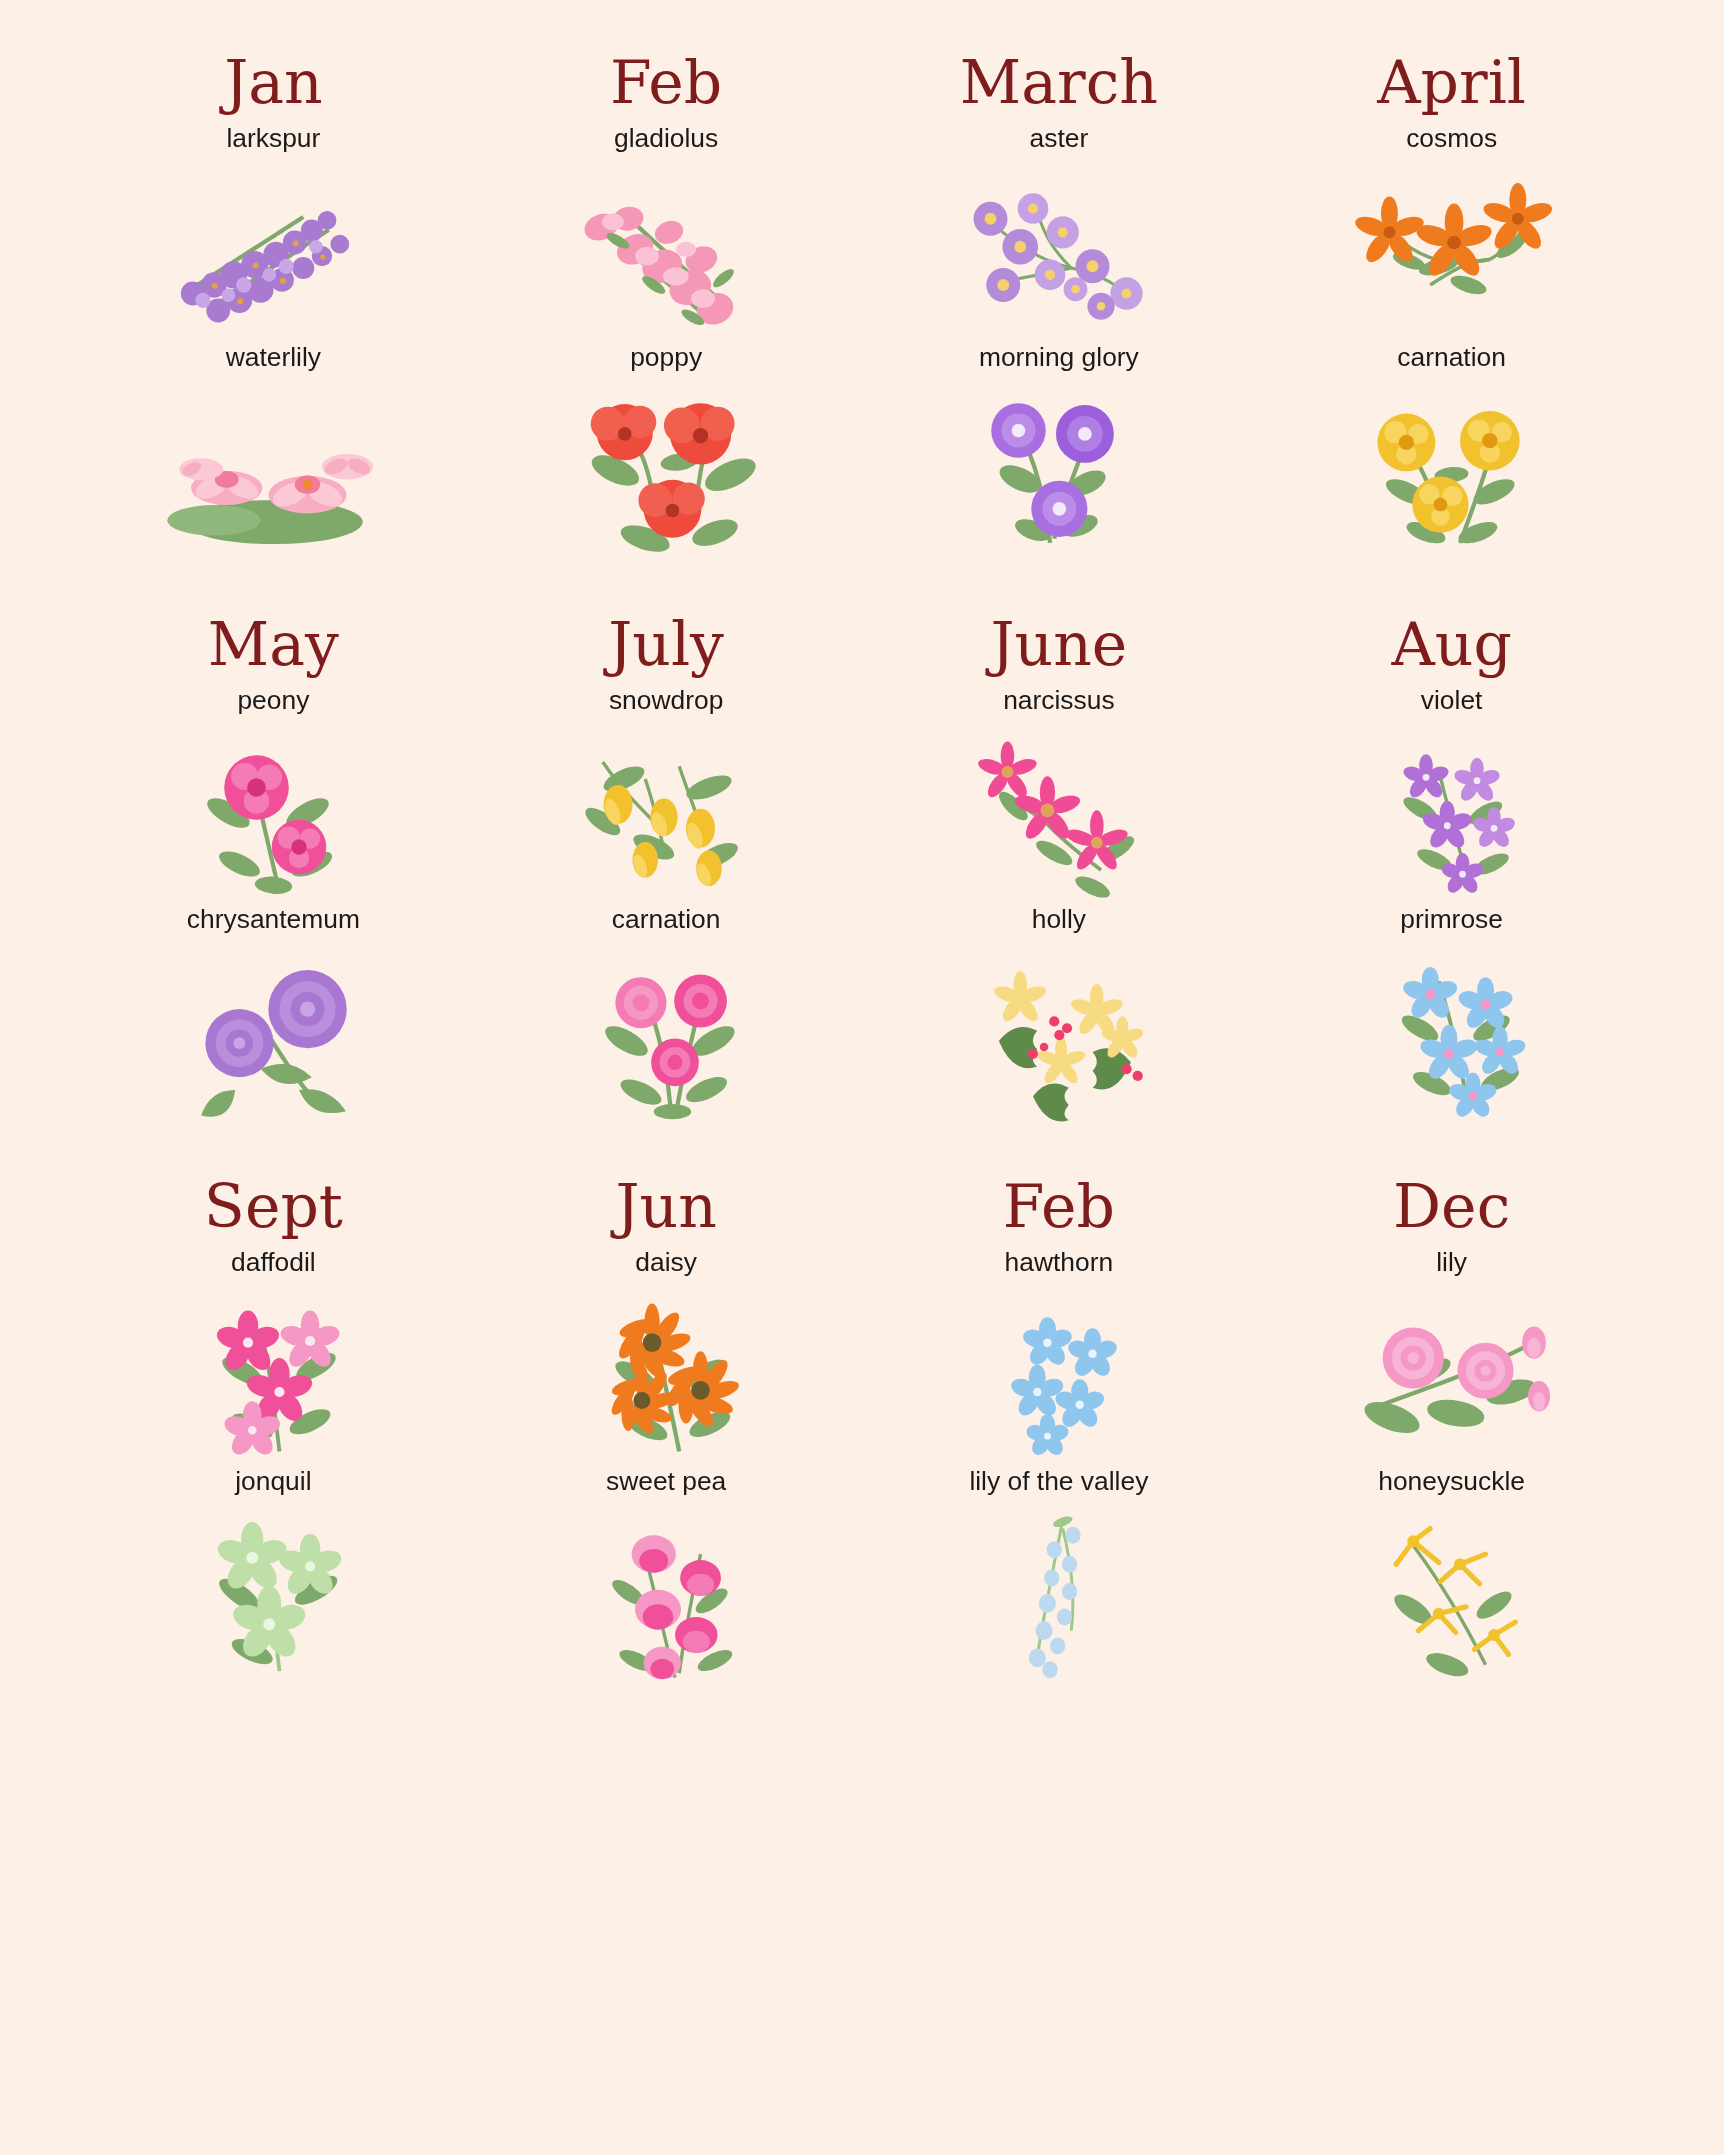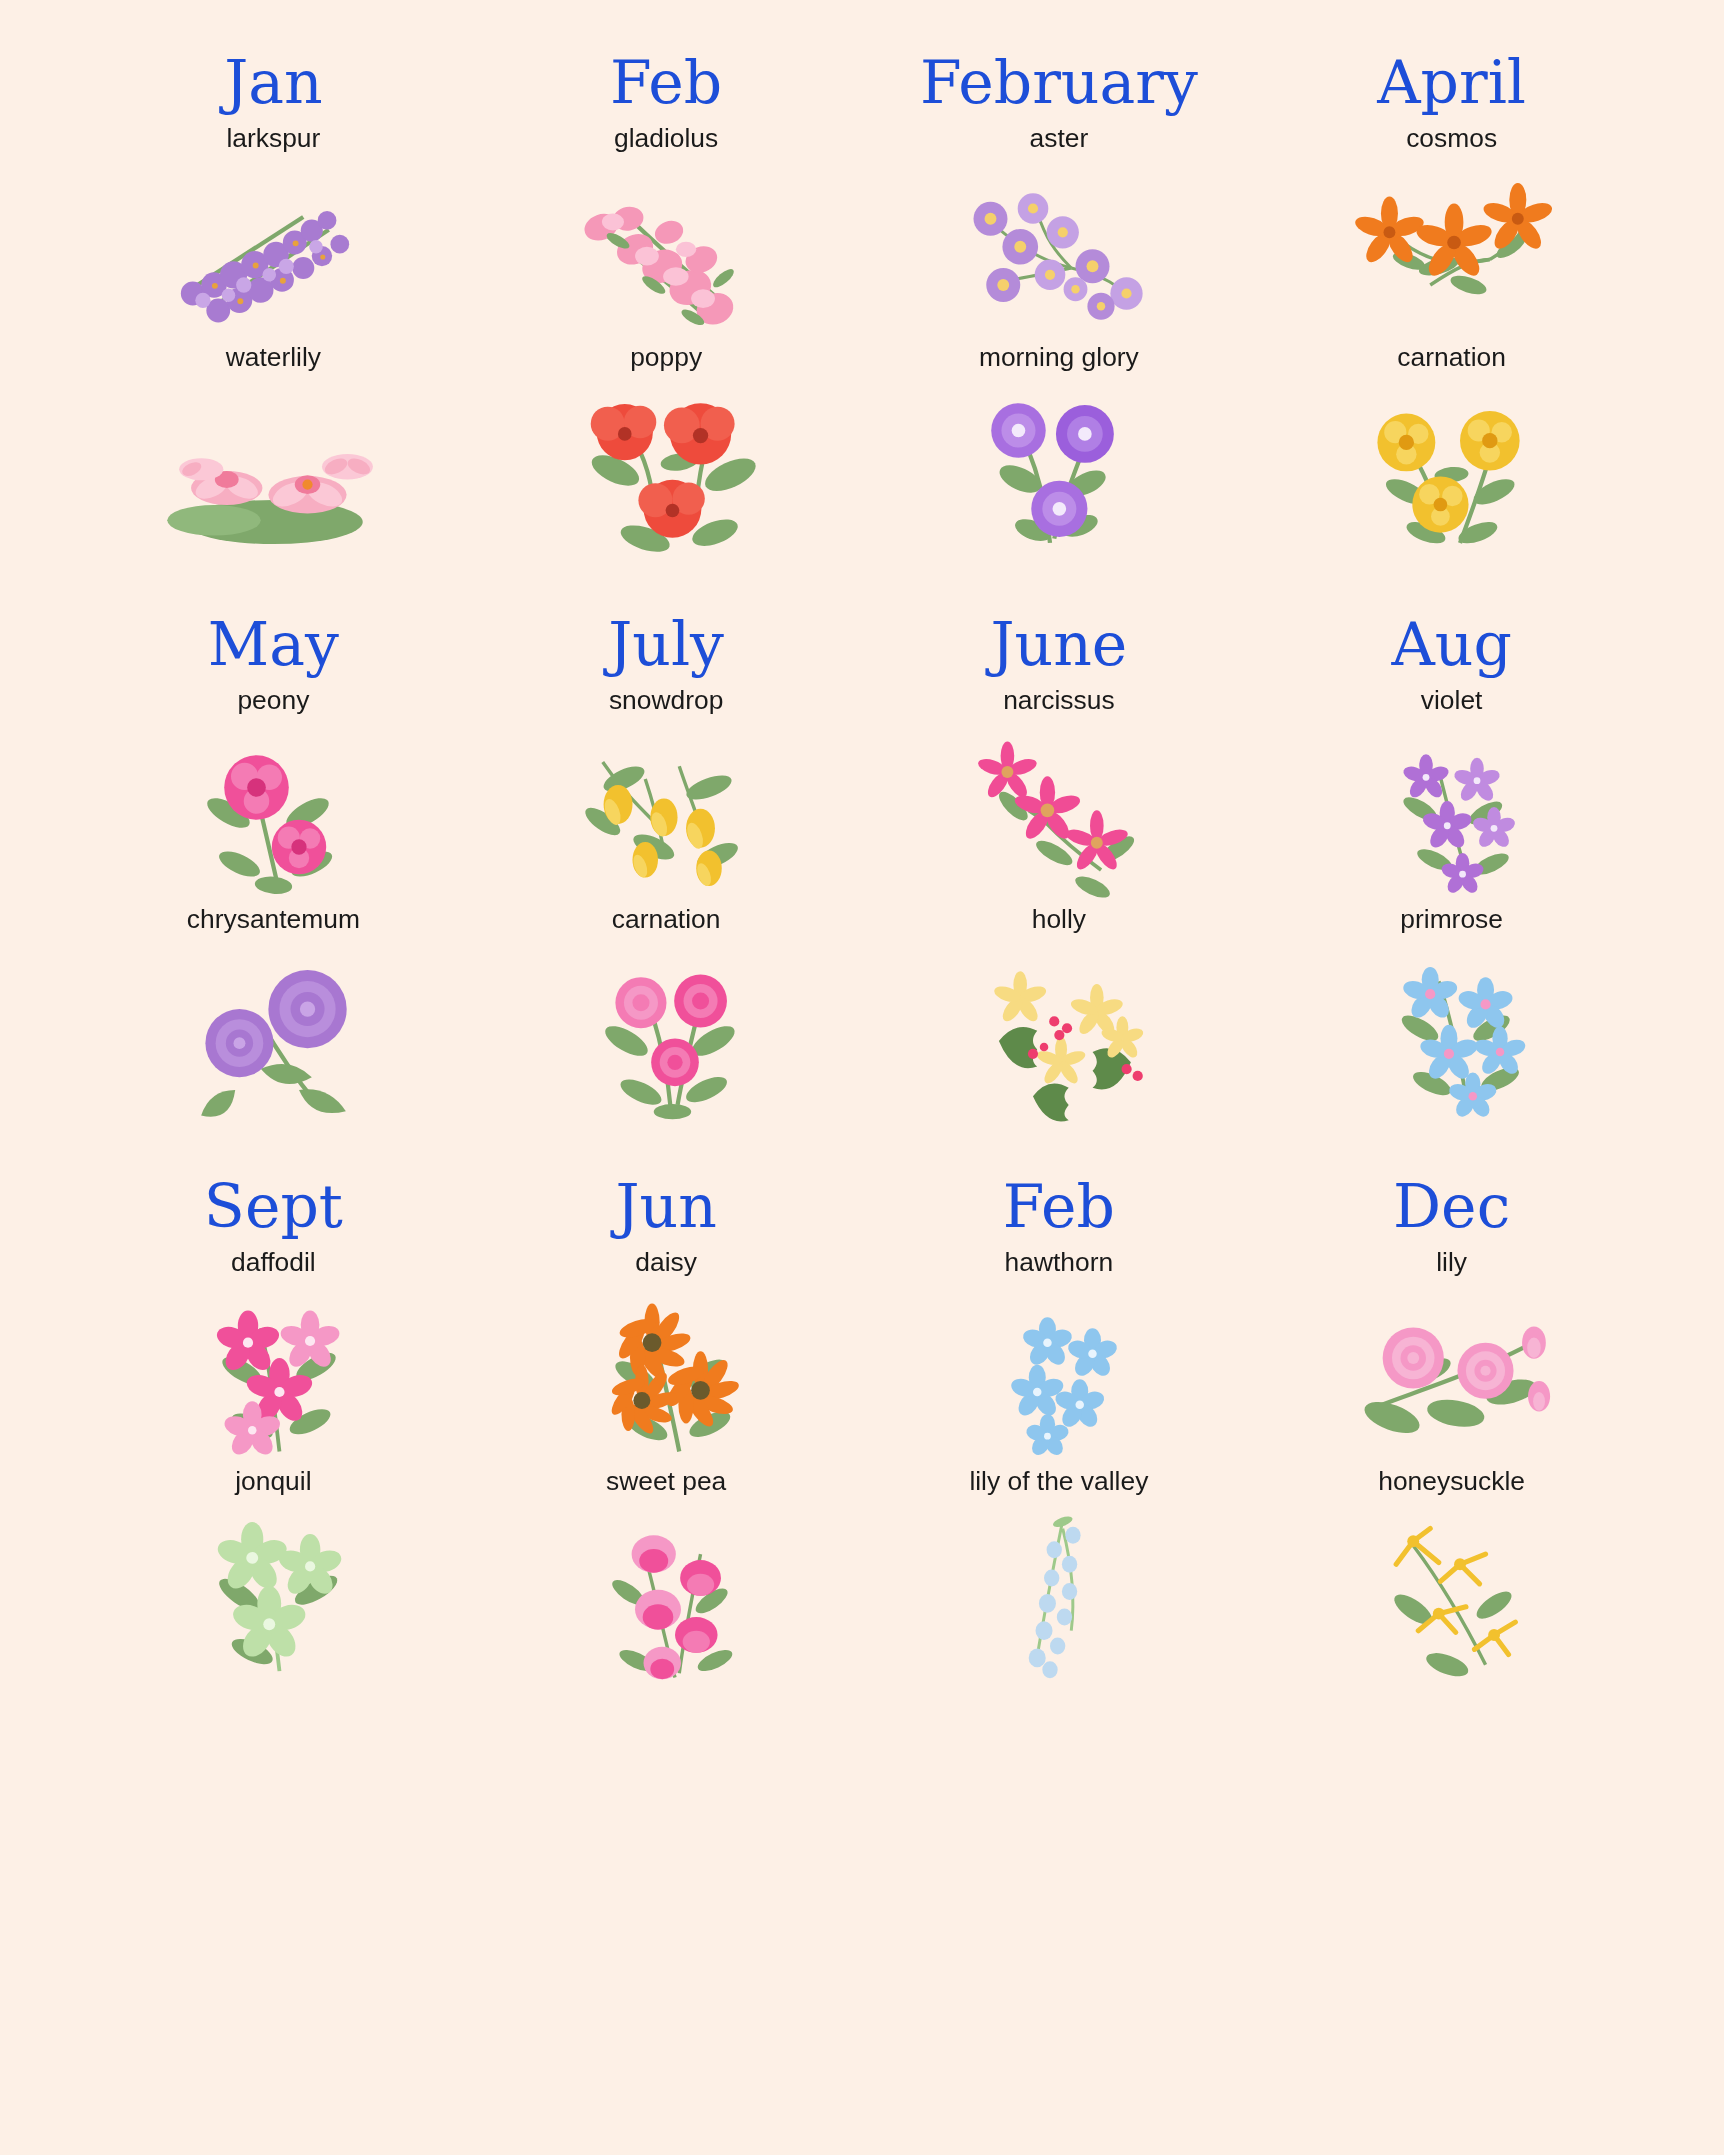--- a/index.html
+++ b/index.html
@@ -44,21 +44,21 @@
   }
   .cell {
     display: flex;
     flex-direction: column;
     align-items: center;
   }
   .month {
     font-family: "DejaVu Serif", serif;
     font-weight: normal;
     font-size: 60px;
-    color: #1d4ed8;
+    color: #7f1d1d;
     line-height: 1.05;
     margin: 0 0 8.5px 0;
     letter-spacing: 0px;
   }
   .flower-name {
     font-family: "Liberation Sans", sans-serif;
     font-size: 26.4px;
     color: #1a1a1a;
     margin: 0 0 5.1px 0;
     text-align: center;
@@ -236,21 +236,21 @@
                 <circle cx="19" cy="-12" r="19" fill="#F15F4E"></circle>
                 <circle cx="0" cy="2" r="8" fill="#B23226"></circle>
               </g>
             </g>
           </svg>
         </div>
       </div>
     </div>
 
     <div class="cell">
-      <div class="month">February</div>
+      <div class="month">March</div>
       <div class="block">
         <div class="flower-name">aster</div>
         <div class="art">
           <svg width="281" height="170" viewBox="0 0 330 200">
             <g stroke="#7FA86B" stroke-width="3.5" fill="none">
               <path d="M80 60 C110 90 140 110 180 120"></path>
               <path d="M180 120 C215 128 240 140 255 165"></path>
               <path d="M140 55 C150 85 160 100 180 120"></path>
               <path d="M105 135 C130 130 160 125 180 120"></path>
             </g>

